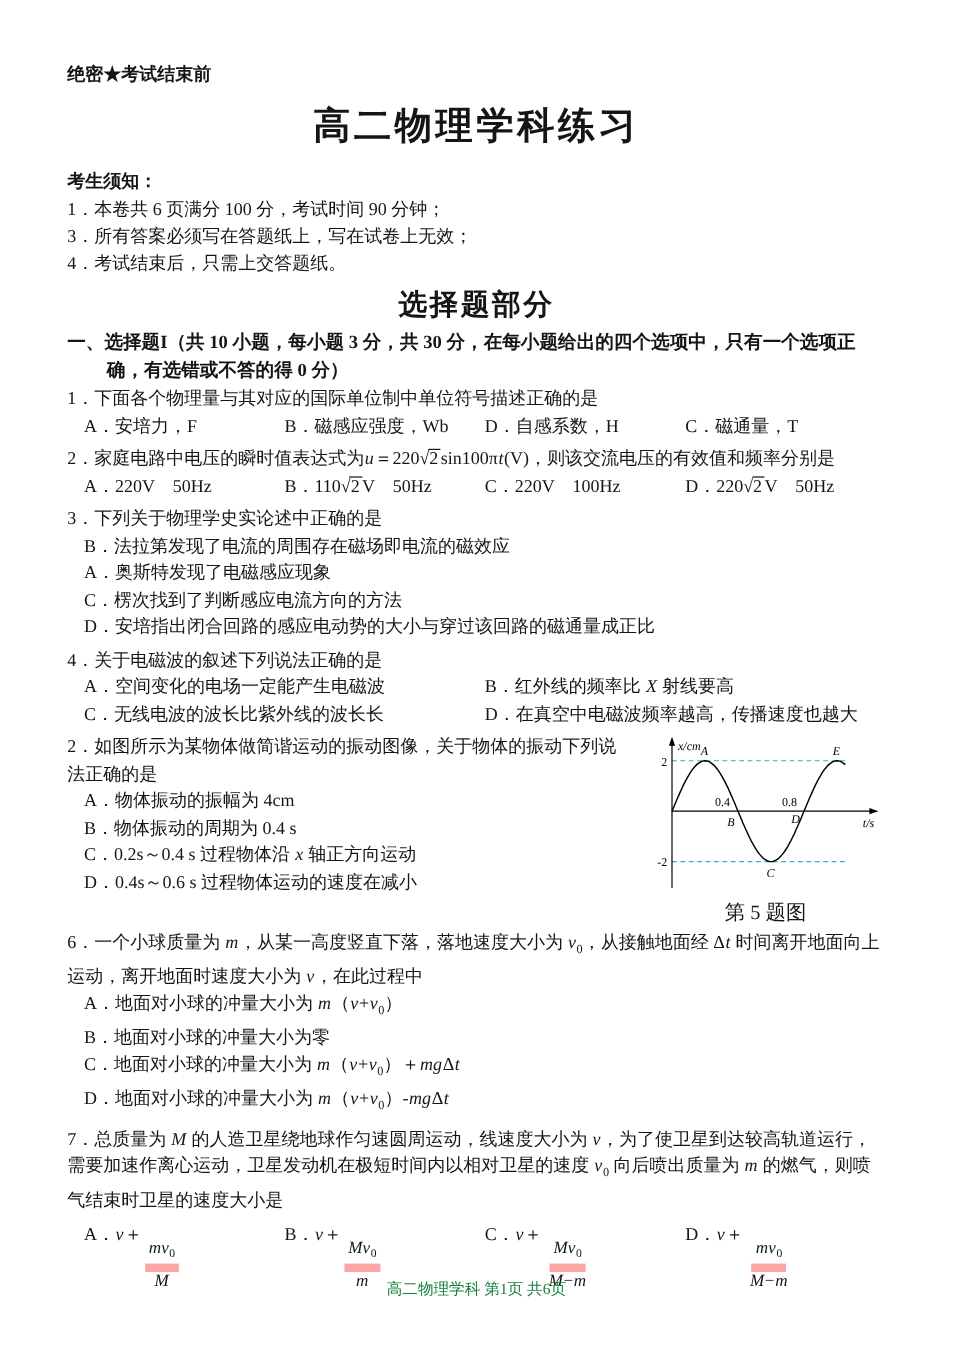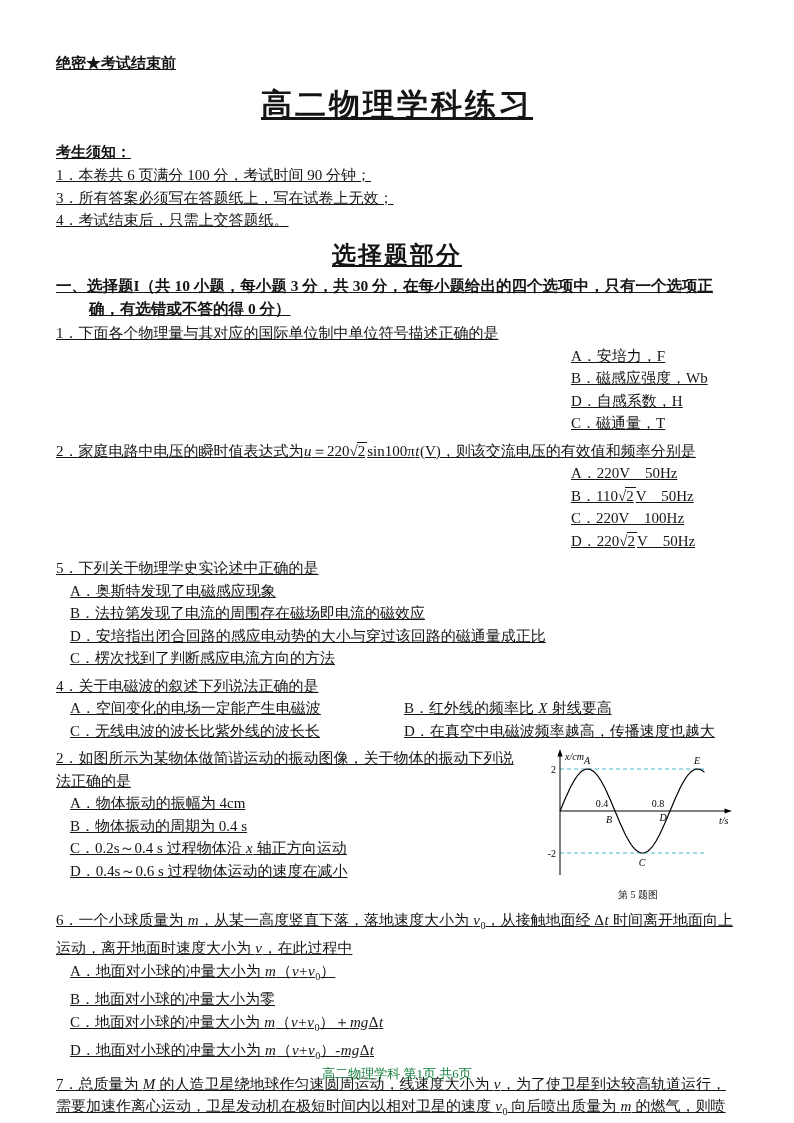--- a/index.html
+++ b/index.html
@@ -7,45 +7,44 @@
     position:relative;
     width:794px;height:1123px;
     background:#fff;
     box-sizing:border-box;
     padding:52px 56px 0 56px;
     font-family:"Liberation Serif","DejaVu Serif",serif;
     color:#151515;
     font-size:15px;
     line-height:22.5px;
     overflow:hidden;
-    text-decoration:underline;
   }
   .classification{font-weight:bold;font-size:15px;margin-bottom:10px;}
   .title{text-align:center;font-size:31px;font-weight:bold;letter-spacing:3px;margin:6px 0 16px 0;line-height:40px;}
   .notice-title{font-weight:bold;margin-bottom:1px;}
   .notice{line-height:22.5px;}
   .part-title{text-align:center;font-size:24px;font-weight:bold;letter-spacing:2px;margin:12px 0 8px 0;}
   .section-heading{font-weight:bold;font-size:15.5px;line-height:23px;padding-left:33px;text-indent:-33px;margin-bottom:0;}
   .q{margin:2px 0 5px 0;}
   .stem{line-height:22.5px;}
-  .opts{display:flex;padding-left:14px;align-items:flex-end;flex-direction:column;}
+  .opts{display:flex;padding-left:14px;align-items:flex-start;}
   .opts-4 .opt{width:25%;}
   .opt-block{padding-left:14px;line-height:22.5px;}
   .opts-wrap{display:flex;flex-wrap:wrap;padding-left:14px;}
   .var{font-style:italic;padding:0 0.5px;}
   sub{font-size:0.68em;}
   .sqrt{white-space:nowrap;}
   .rad-sign{margin-right:-1px;}
   .radicand{border-top:1px solid #151515;padding:0 2px 0 1px;}
   .frac{display:inline-flex;flex-direction:column;align-items:center;vertical-align:-0.8em;margin:0 2px;line-height:1.1;font-size:0.95em;}
   .fnum{padding:0 3px 1px 3px;border-bottom:7px solid #fca5a5;}
   .fden{padding:1px 3px 0 3px;}
   .q7 .opts{margin-top:6px;}
   .figure{float:right;width:200px;margin:0 0 0 10px;text-align:center;}
-  .fig-caption{font-size:10px;line-height:18px;margin-top:0px;}
+  .fig-caption{font-size:17px;line-height:18px;margin-top:0px;}
   .axis{stroke:#000;stroke-width:1;}
   .guide{stroke:#2fb3c7;stroke-width:0.9;stroke-dasharray:4 3;fill:none;}
   .curve{fill:none;stroke:#000;stroke-width:1.2;}
   .lbl{font-size:10px;font-family:"Liberation Serif","DejaVu Serif",serif;fill:#000;}
   .it{font-style:italic;}
   .clear{clear:both;}
   .footer{position:absolute;left:0;right:0;bottom:38px;text-align:center;font-size:13px;color:#15803d;}
 </style>
 </head>
 <body>
@@ -79,25 +78,25 @@
     <div class="stem">2．家庭电路中电压的瞬时值表达式为<span class="var">u</span>＝220<span class="sqrt"><span class="rad-sign">√</span><span class="radicand">2</span></span>sin100π<span class="var">t</span>(V)，则该交流电压的有效值和频率分别是</div>
     <div class="opts opts-4">
       <span class="opt">A．220V　50Hz</span>
       <span class="opt">B．110<span class="sqrt"><span class="rad-sign">√</span><span class="radicand">2</span></span>V　50Hz</span>
       <span class="opt">C．220V　100Hz</span>
       <span class="opt">D．220<span class="sqrt"><span class="rad-sign">√</span><span class="radicand">2</span></span>V　50Hz</span>
     </div>
   </div>
 
   <div class="q">
-    <div class="stem">5．下列关于物理学史实论述中正确的是</div>
+    <div class="stem">3．下列关于物理学史实论述中正确的是</div>
+    <div class="opt-block">B．法拉第发现了电流的周围存在磁场即电流的磁效应</div>
     <div class="opt-block">A．奥斯特发现了电磁感应现象</div>
-    <div class="opt-block">B．法拉第发现了电流的周围存在磁场即电流的磁效应</div>
+    <div class="opt-block">C．楞次找到了判断感应电流方向的方法</div>
     <div class="opt-block">D．安培指出闭合回路的感应电动势的大小与穿过该回路的磁通量成正比</div>
-    <div class="opt-block">C．楞次找到了判断感应电流方向的方法</div>
   </div>
 
   <div class="q">
     <div class="stem">4．关于电磁波的叙述下列说法正确的是</div>
     <div class="opts-wrap">
       <span class="opt" style="width:50%">A．空间变化的电场一定能产生电磁波</span>
       <span class="opt" style="width:50%">B．红外线的频率比 <span class="var">X</span> 射线要高</span>
       <span class="opt" style="width:50%">C．无线电波的波长比紫外线的波长长</span>
       <span class="opt" style="width:50%">D．在真空中电磁波频率越高，传播速度也越大</span>
     </div>

